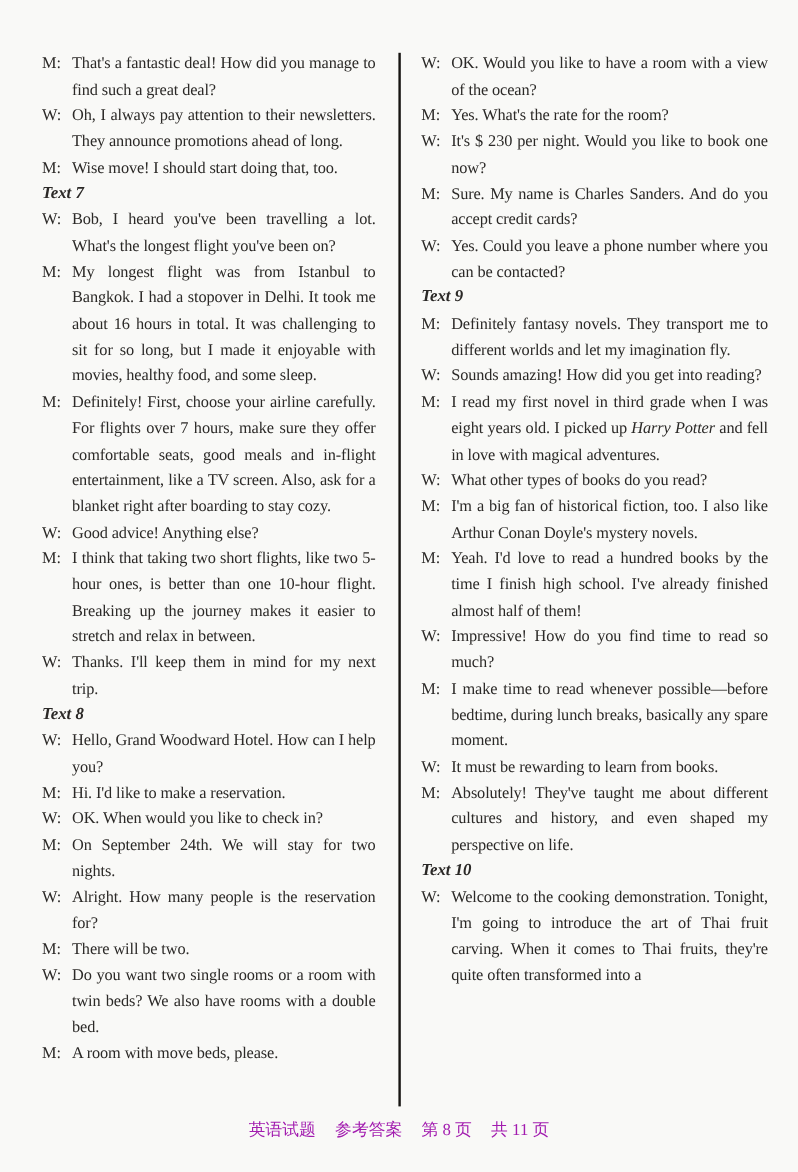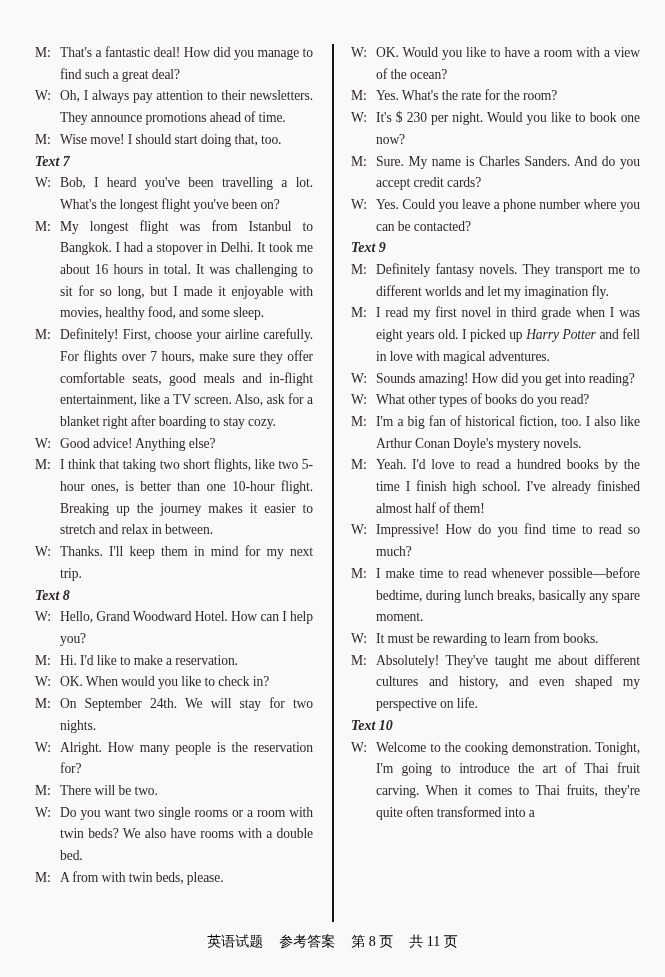--- a/index.html
+++ b/index.html
@@ -64,66 +64,66 @@
   .seg-italic {
     font-style: italic;
   }
   .footer {
     position: absolute;
     top: 933px;
     left: 0;
     width: 665px;
     text-align: center;
     font-size: 14px;
-    color: #000000;
+    color: #a21caf;
     font-family: "Liberation Serif", "DejaVu Serif", serif;
   }
   .footer span {
     margin: 0 8px;
   }
 </style>
 </head>
 <body style="background: rgb(249, 249, 247); color: rgb(43, 41, 39);">
 
 <div class="page">
 
   <div class="column col-left">
       <p class="dialogue"><span class="speaker">M:</span><span class="seg">That's a fantastic deal! How did you manage to find such a great deal?</span></p>
-      <p class="dialogue"><span class="speaker">W:</span><span class="seg">Oh, I always pay attention to their newsletters. They announce promotions ahead of time.</span></p>
+      <p class="dialogue"><span class="speaker">W:</span><span class="seg">Oh, I always pay attention to their newsletters. They announce promotions ahead of long.</span></p>
       <p class="dialogue"><span class="speaker">M:</span><span class="seg">Wise move! I should start doing that, too.</span></p>
       <div class="text-heading">Text 7</div>
       <p class="dialogue"><span class="speaker">W:</span><span class="seg">Bob, I heard you've been travelling a lot. What's the longest flight you've been on?</span></p>
       <p class="dialogue"><span class="speaker">M:</span><span class="seg">My longest flight was from Istanbul to Bangkok. I had a stopover in Delhi. It took me about 16 hours in total. It was challenging to sit for so long, but I made it enjoyable with movies, healthy food, and some sleep.</span></p>
       <p class="dialogue"><span class="speaker">M:</span><span class="seg">Definitely! First, choose your airline carefully. For flights over 7 hours, make sure they offer comfortable seats, good meals and in-flight entertainment, like a TV screen. Also, ask for a blanket right after boarding to stay cozy.</span></p>
       <p class="dialogue"><span class="speaker">W:</span><span class="seg">Good advice! Anything else?</span></p>
       <p class="dialogue"><span class="speaker">M:</span><span class="seg">I think that taking two short flights, like two 5-hour ones, is better than one 10-hour flight. Breaking up the journey makes it easier to stretch and relax in between.</span></p>
       <p class="dialogue"><span class="speaker">W:</span><span class="seg">Thanks. I'll keep them in mind for my next trip.</span></p>
       <div class="text-heading">Text 8</div>
       <p class="dialogue"><span class="speaker">W:</span><span class="seg">Hello, Grand Woodward Hotel. How can I help you?</span></p>
       <p class="dialogue"><span class="speaker">M:</span><span class="seg">Hi. I'd like to make a reservation.</span></p>
       <p class="dialogue"><span class="speaker">W:</span><span class="seg">OK. When would you like to check in?</span></p>
       <p class="dialogue"><span class="speaker">M:</span><span class="seg">On September 24th. We will stay for two nights.</span></p>
       <p class="dialogue"><span class="speaker">W:</span><span class="seg">Alright. How many people is the reservation for?</span></p>
       <p class="dialogue"><span class="speaker">M:</span><span class="seg">There will be two.</span></p>
       <p class="dialogue"><span class="speaker">W:</span><span class="seg">Do you want two single rooms or a room with twin beds? We also have rooms with a double bed.</span></p>
-      <p class="dialogue"><span class="speaker">M:</span><span class="seg">A from with twin beds, please.</span></p>
+      <p class="dialogue"><span class="speaker">M:</span><span class="seg">A room with move beds, please.</span></p>
     </div>
 
   <div class="divider" style="background: rgb(23, 21, 18);"></div>
 
   <div class="column col-right">
       <p class="dialogue"><span class="speaker">W:</span><span class="seg">OK. Would you like to have a room with a view of the ocean?</span></p>
       <p class="dialogue"><span class="speaker">M:</span><span class="seg">Yes. What's the rate for the room?</span></p>
       <p class="dialogue"><span class="speaker">W:</span><span class="seg">It's $ 230 per night. Would you like to book one now?</span></p>
       <p class="dialogue"><span class="speaker">M:</span><span class="seg">Sure. My name is Charles Sanders. And do you accept credit cards?</span></p>
       <p class="dialogue"><span class="speaker">W:</span><span class="seg">Yes. Could you leave a phone number where you can be contacted?</span></p>
       <div class="text-heading">Text 9</div>
       <p class="dialogue"><span class="speaker">M:</span><span class="seg">Definitely fantasy novels. They transport me to different worlds and let my imagination fly.</span></p>
+      <p class="dialogue"><span class="speaker">W:</span><span class="seg">Sounds amazing! How did you get into reading?</span></p>
       <p class="dialogue"><span class="speaker">M:</span><span class="seg">I read my first novel in third grade when I was eight years old. I picked up </span><span class="seg-italic">Harry Potter</span><span class="seg"> and fell in love with magical adventures.</span></p>
-      <p class="dialogue"><span class="speaker">W:</span><span class="seg">Sounds amazing! How did you get into reading?</span></p>
       <p class="dialogue"><span class="speaker">W:</span><span class="seg">What other types of books do you read?</span></p>
       <p class="dialogue"><span class="speaker">M:</span><span class="seg">I'm a big fan of historical fiction, too. I also like Arthur Conan Doyle's mystery novels.</span></p>
       <p class="dialogue"><span class="speaker">M:</span><span class="seg">Yeah. I'd love to read a hundred books by the time I finish high school. I've already finished almost half of them!</span></p>
       <p class="dialogue"><span class="speaker">W:</span><span class="seg">Impressive! How do you find time to read so much?</span></p>
       <p class="dialogue"><span class="speaker">M:</span><span class="seg">I make time to read whenever possible—before bedtime, during lunch breaks, basically any spare moment.</span></p>
       <p class="dialogue"><span class="speaker">W:</span><span class="seg">It must be rewarding to learn from books.</span></p>
       <p class="dialogue"><span class="speaker">M:</span><span class="seg">Absolutely! They've taught me about different cultures and history, and even shaped my perspective on life.</span></p>
       <div class="text-heading">Text 10</div>
       <p class="dialogue"><span class="speaker">W:</span><span class="seg">Welcome to the cooking demonstration. Tonight, I'm going to introduce the art of Thai fruit carving. When it comes to Thai fruits, they're quite often transformed into a</span></p>
     </div>

